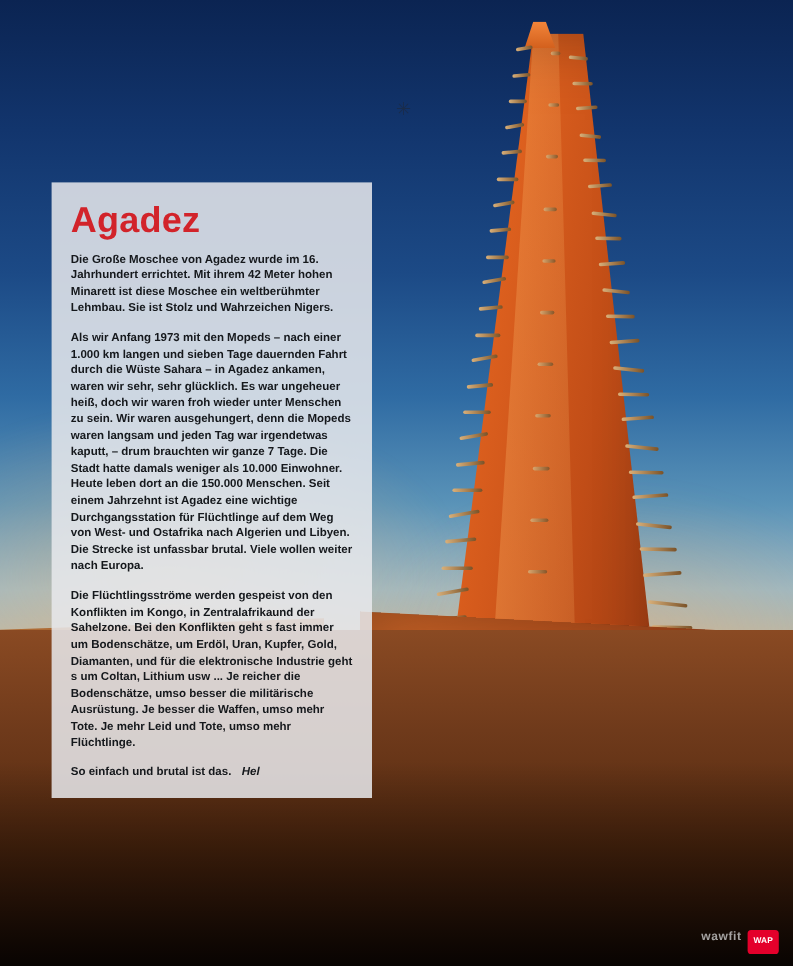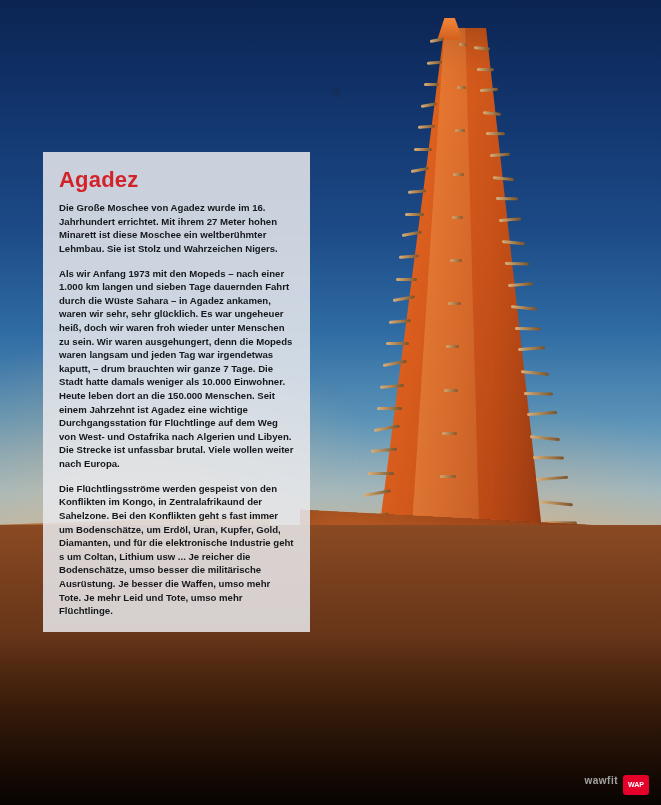--- a/index.html
+++ b/index.html
@@ -180,21 +180,21 @@
     position: absolute;
     left: 43px;
     top: 152px;
     width: 235px;
     padding: 16px 16px 14px 16px;
     background: rgba(232, 233, 236, 0.86);
     color: #15181c;
   }
   .panel h1 {
     margin: 0 0 10px 0;
-    font-size: 22px;
+    font-size: 30px;
     line-height: 1.05;
     font-weight: bold;
     color: #d2232a;
     letter-spacing: 0.2px;
   }
   .panel p {
     margin: 0 0 11px 0;
     font-size: 9.6px;
     line-height: 1.42;
     font-weight: bold;
@@ -343,23 +343,27 @@
         <div class="beam" style="left: 36px; top: 581px; width: 46px; height: 4px; transform: rotate(0deg);"></div>
         <div class="beam" style="left: 48px; top: 584px; width: 46px; height: 4px; transform: rotate(1deg);"></div>
       </div>
     <div class="ground-left"></div>
     <div class="ground"></div>
     <div class="ground-shadow"></div>
   </div>
 
   <div class="panel">
     <h1>Agadez</h1>
-    <p>Die Große Moschee von Agadez wurde im 16. Jahrhundert errichtet. Mit ihrem 27 Meter hohen Minarett ist diese Moschee ein weltberühmter Lehmbau. Sie ist Stolz und Wahrzeichen Nigers.</p>
+    <p>Die Große Moschee von Agadez wurde im 16. Jahrhundert errichtet. Mit ihrem 42 Meter hohen Minarett ist diese Moschee ein weltberühmter Lehmbau. Sie ist Stolz und Wahrzeichen Nigers.</p>
     <p>Als wir Anfang 1973 mit den Mopeds – nach einer 1.000 km langen und sieben Tage dauernden Fahrt durch die Wüste Sahara – in Agadez ankamen, waren wir sehr, sehr glücklich. Es war ungeheuer heiß, doch wir waren froh wieder unter Menschen zu sein. Wir waren ausgehungert, denn die Mopeds waren langsam und jeden Tag war irgendetwas kaputt, – drum brauchten wir ganze 7 Tage. Die Stadt hatte damals weniger als 10.000 Einwohner. Heute leben dort an die 150.000 Menschen. Seit einem Jahrzehnt ist Agadez eine wichtige Durchgangsstation für Flüchtlinge auf dem Weg von West- und Ostafrika nach Algerien und Libyen. Die Strecke ist unfassbar brutal. Viele wollen weiter nach Europa.</p>
     <p>Die Flüchtlingsströme werden gespeist von den Konflikten im Kongo, in Zentralafrikaund der Sahelzone. Bei den Konflikten geht s fast immer um Bodenschätze, um Erdöl, Uran, Kupfer, Gold, Diamanten, und für die elektronische Industrie geht s um Coltan, Lithium usw ... Je reicher die Bodenschätze, umso besser die militärische Ausrüstung. Je besser die Waffen, umso mehr Tote. Je mehr Leid und Tote, umso mehr Flüchtlinge.</p>
+    <p>
+      <span>So einfach und brutal ist das.</span>
+      <span class="byline">Hel</span>
+    </p>
   </div>
 
   <div class="logo-wrap">
     <span class="logo-word">wawfit</span>
     <span class="logo-mark">WAP</span>
   </div>
 
 </div>
 
 </body></html>

